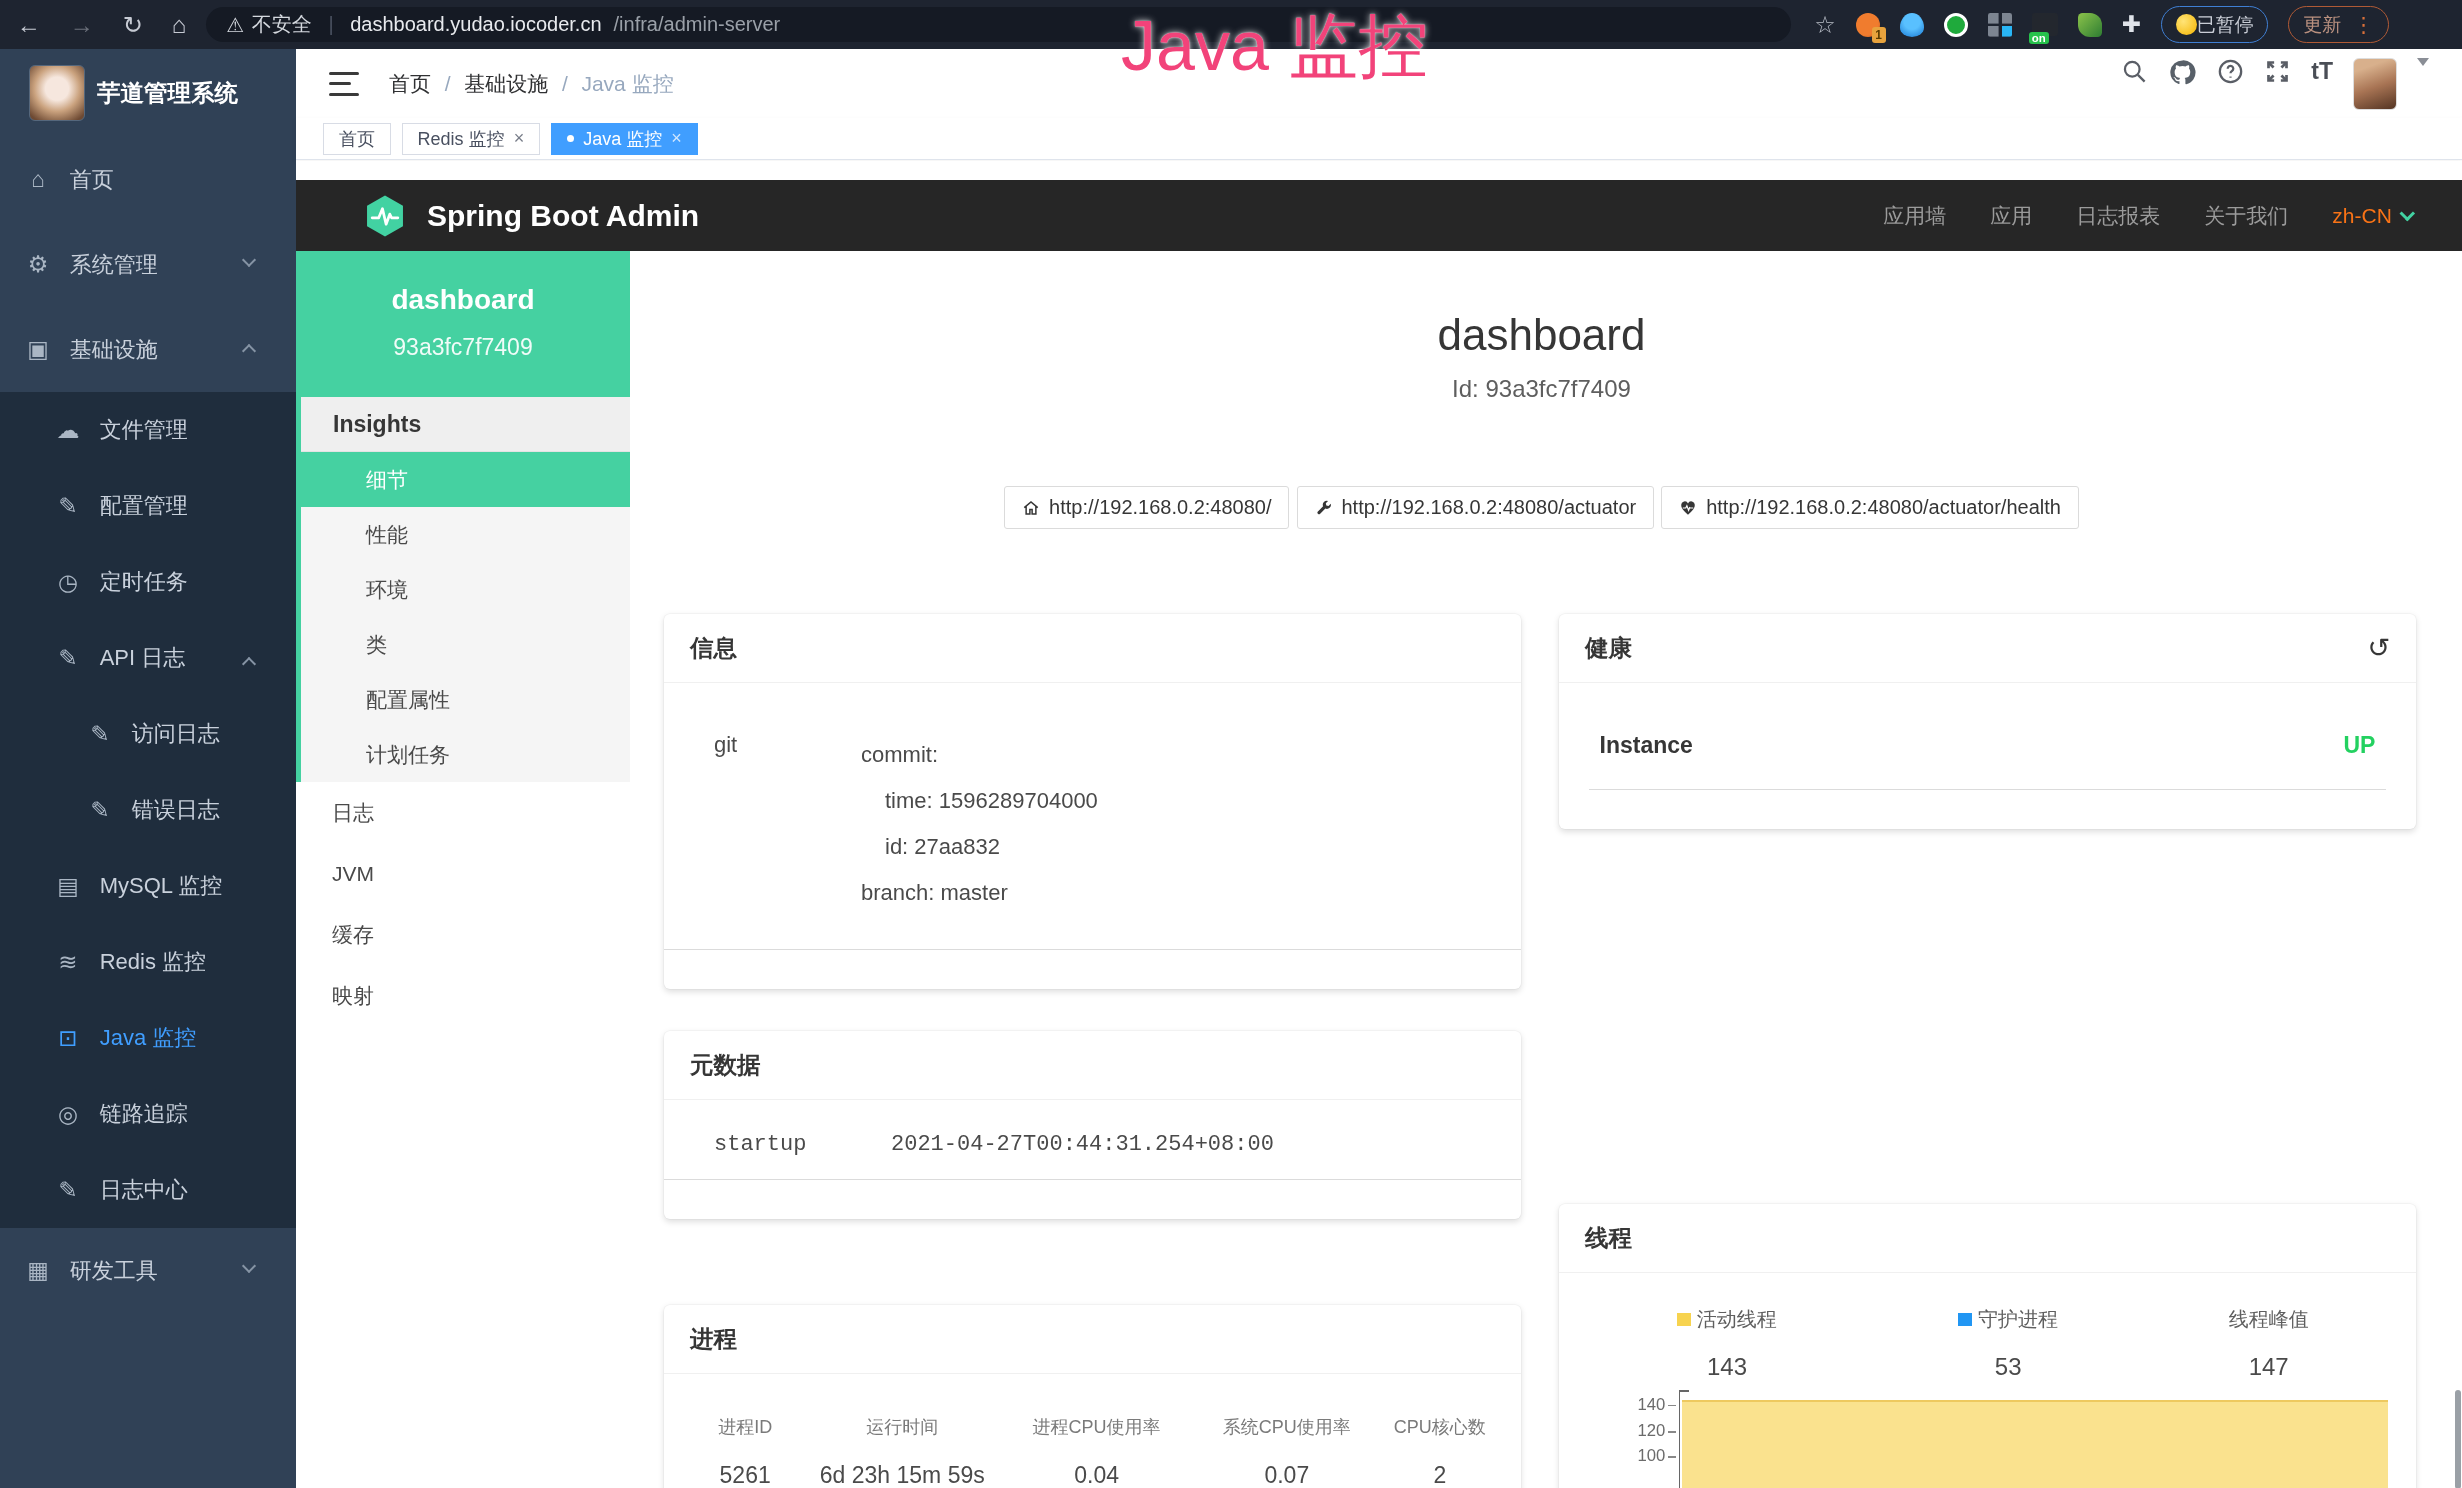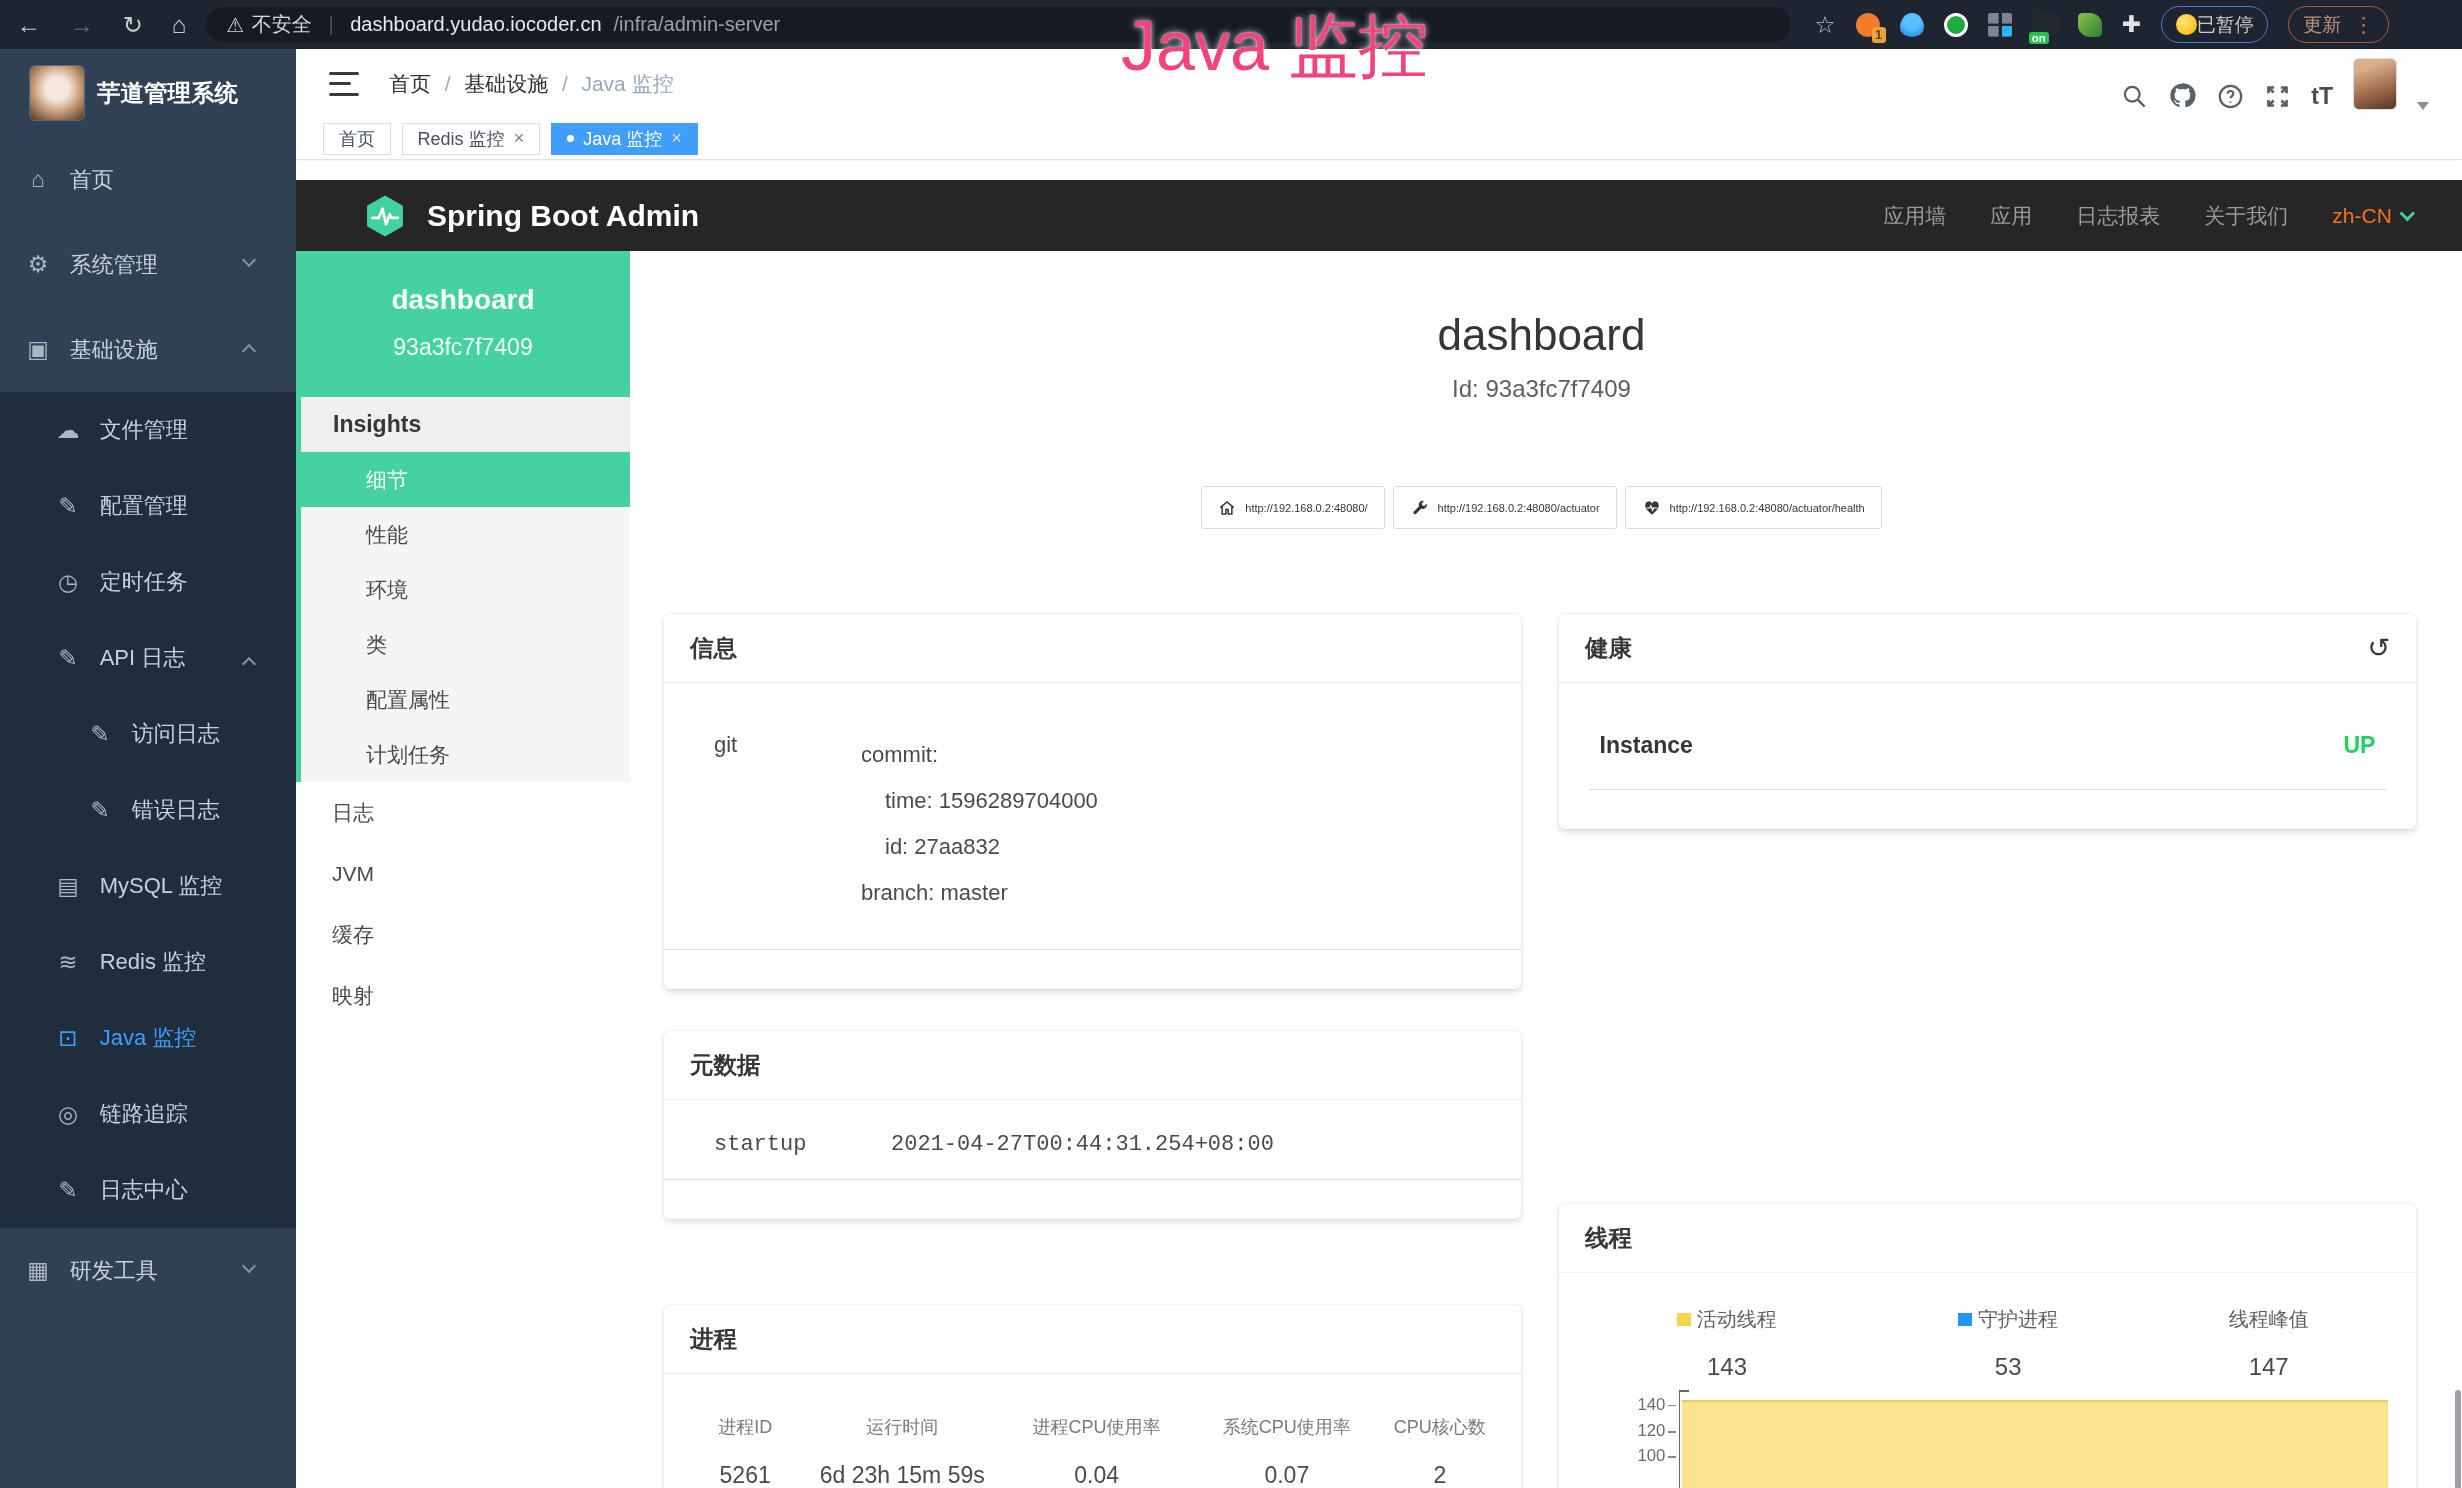--- a/index.html
+++ b/index.html
@@ -63,21 +63,21 @@
 
   
   .topbar { position:absolute; left:296px; top:49px; right:0; height:70px; background:#fff;
             border-bottom:0.8px solid #e8e8e8; display:flex; align-items:center; padding:0 33px; }
   .hamburger { width:30px; height:24px; display:flex; flex-direction:column; justify-content:space-between; margin-right:30px; cursor:pointer; }
   .hamburger i { display:block; height:3px; background:#3a3a3a; border-radius:1.5px; }
   .hamburger i:nth-child(2){ width:72%; }
   .breadcrumb { font-size:21px; color:#303133; display:flex; gap:13.7px; align-items:center; }
   .bc-sep { color:#97a8be; }
   .bc-current { color:#97a8be; }
-  .top-icons { margin-left:auto; display:flex; align-items:flex-end; gap:20px; color:#5a5e66; }
+  .top-icons { margin-left:auto; display:flex; align-items:flex-start; gap:20px; color:#5a5e66; }
   .top-icons svg { display:block; }
   .tT { font-size:23px; font-weight:700; color:#4a4e56; }
   .avatar { width:44px; height:52px; border-radius:6px;
             background:linear-gradient(160deg,#d8b08c 20%,#a87454 55%,#5d3b28 95%); border:0.8px solid #ddd; }
   .caret-down { width:0; height:0; border-left:6.8px solid transparent; border-right:6.8px solid transparent; border-top:8.3px solid #8a8e96; }
 
   
   .tabstrip { position:absolute; left:296px; top:118px; right:0; height:42px; background:#fff;
               border-bottom:0.8px solid #dfe4ec; box-shadow:0 2.3px 6px rgba(0,0,0,.05);
               display:flex; align-items:center; gap:10.6px; padding:0 27px; }
@@ -107,21 +107,21 @@
                  color:#363636; background:#efefef; border-bottom:0.8px solid #e3e3e3; }
   .insight-item { height:55px; display:flex; align-items:center; padding-left:65px; font-size:21px; color:#4a4a4a; cursor:pointer; }
   .insight-item.active { background:#45d1a1; color:#fff; }
   .root-item { height:61px; display:flex; align-items:center; padding-left:36px; font-size:21px; color:#4a4a4a; background:#fff; cursor:pointer; }
 
   .sba-main { flex:1; padding:59px 43px 0 34px; }
   .m-title { text-align:center; font-size:44px; font-weight:500; color:#363636; }
   .m-sub { text-align:center; font-size:24px; color:#5e5e5e; margin-top:15px; }
   .links { display:flex; justify-content:center; gap:7.6px; margin-top:83px; }
   .link-btn { display:flex; align-items:center; gap:9px; border:0.8px solid #dbdbdb; border-radius:3px;
-              background:#fff; padding:0 16.7px; height:43px; font-size:11px; color:#363636; cursor:pointer; }
+              background:#fff; padding:0 16.7px; height:43px; font-size:20px; color:#363636; cursor:pointer; }
   .link-btn svg { display:block; }
 
   .cards { display:grid; grid-template-columns:857px 857px; column-gap:38px; margin-top:85px; align-items:start; }
   .card { background:#fff; border-radius:6px; box-shadow:0 2.3px 6px rgba(10,10,10,.13), 0 0 0 0.8px rgba(10,10,10,.03); overflow:hidden; }
   .card-h { display:flex; align-items:center; padding:18px 26px; min-height:61px; font-size:23.5px; font-weight:700;
             color:#363636; border-bottom:1.5px solid #f0f0f0; }
   .card-h .spacer { flex:1; }
   .hist-ico { font-size:27px; font-weight:400; color:#363636; cursor:pointer; }
   .row2 { margin-top:42px; }
   .row3 { margin-top:86px; }

